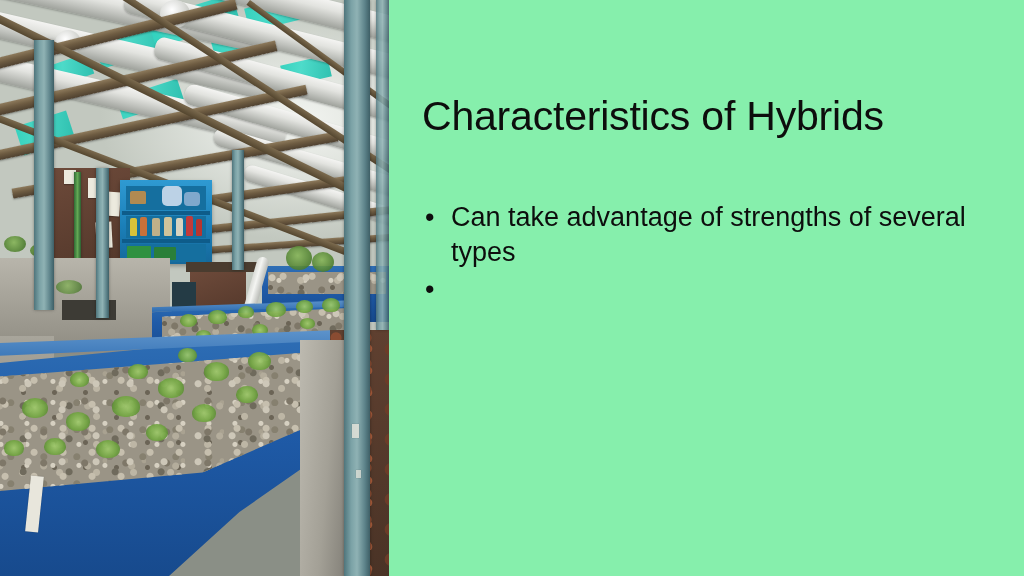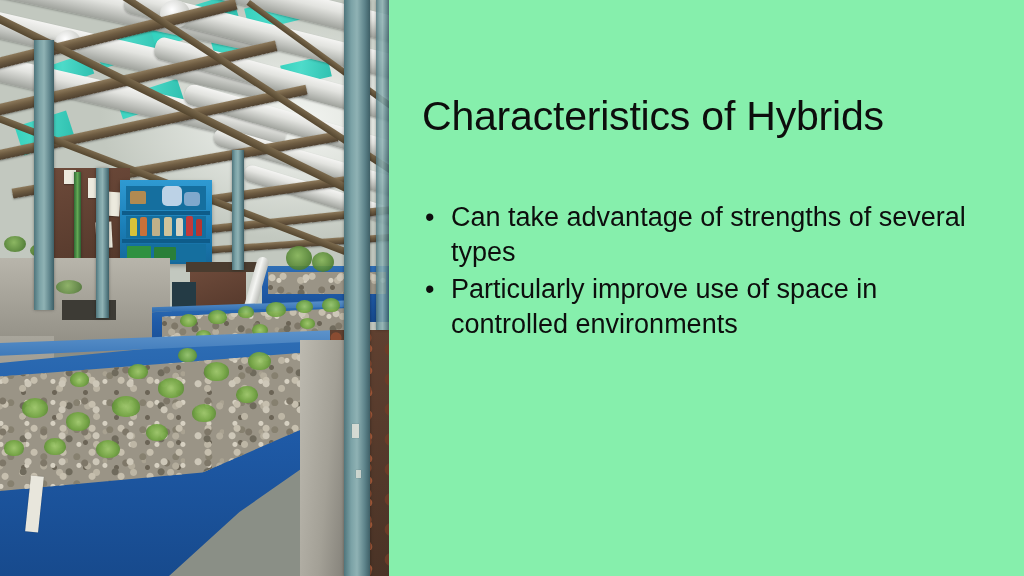--- a/index.html
+++ b/index.html
@@ -361,18 +361,17 @@
 
     <div id="title">Characteristics of Hybrids</div>
 
     <div id="bullets">
       <div class="bullet">
         <span class="dot">•</span>
         <span>Can take advantage of strengths of several types</span>
       </div>
       <div class="bullet">
         <span class="dot">•</span>
-        <span>Particularly improve use of space in controlled environments</span>
       </div>
     </div>
 
   </div>
 </div>
 
 </body></html>

